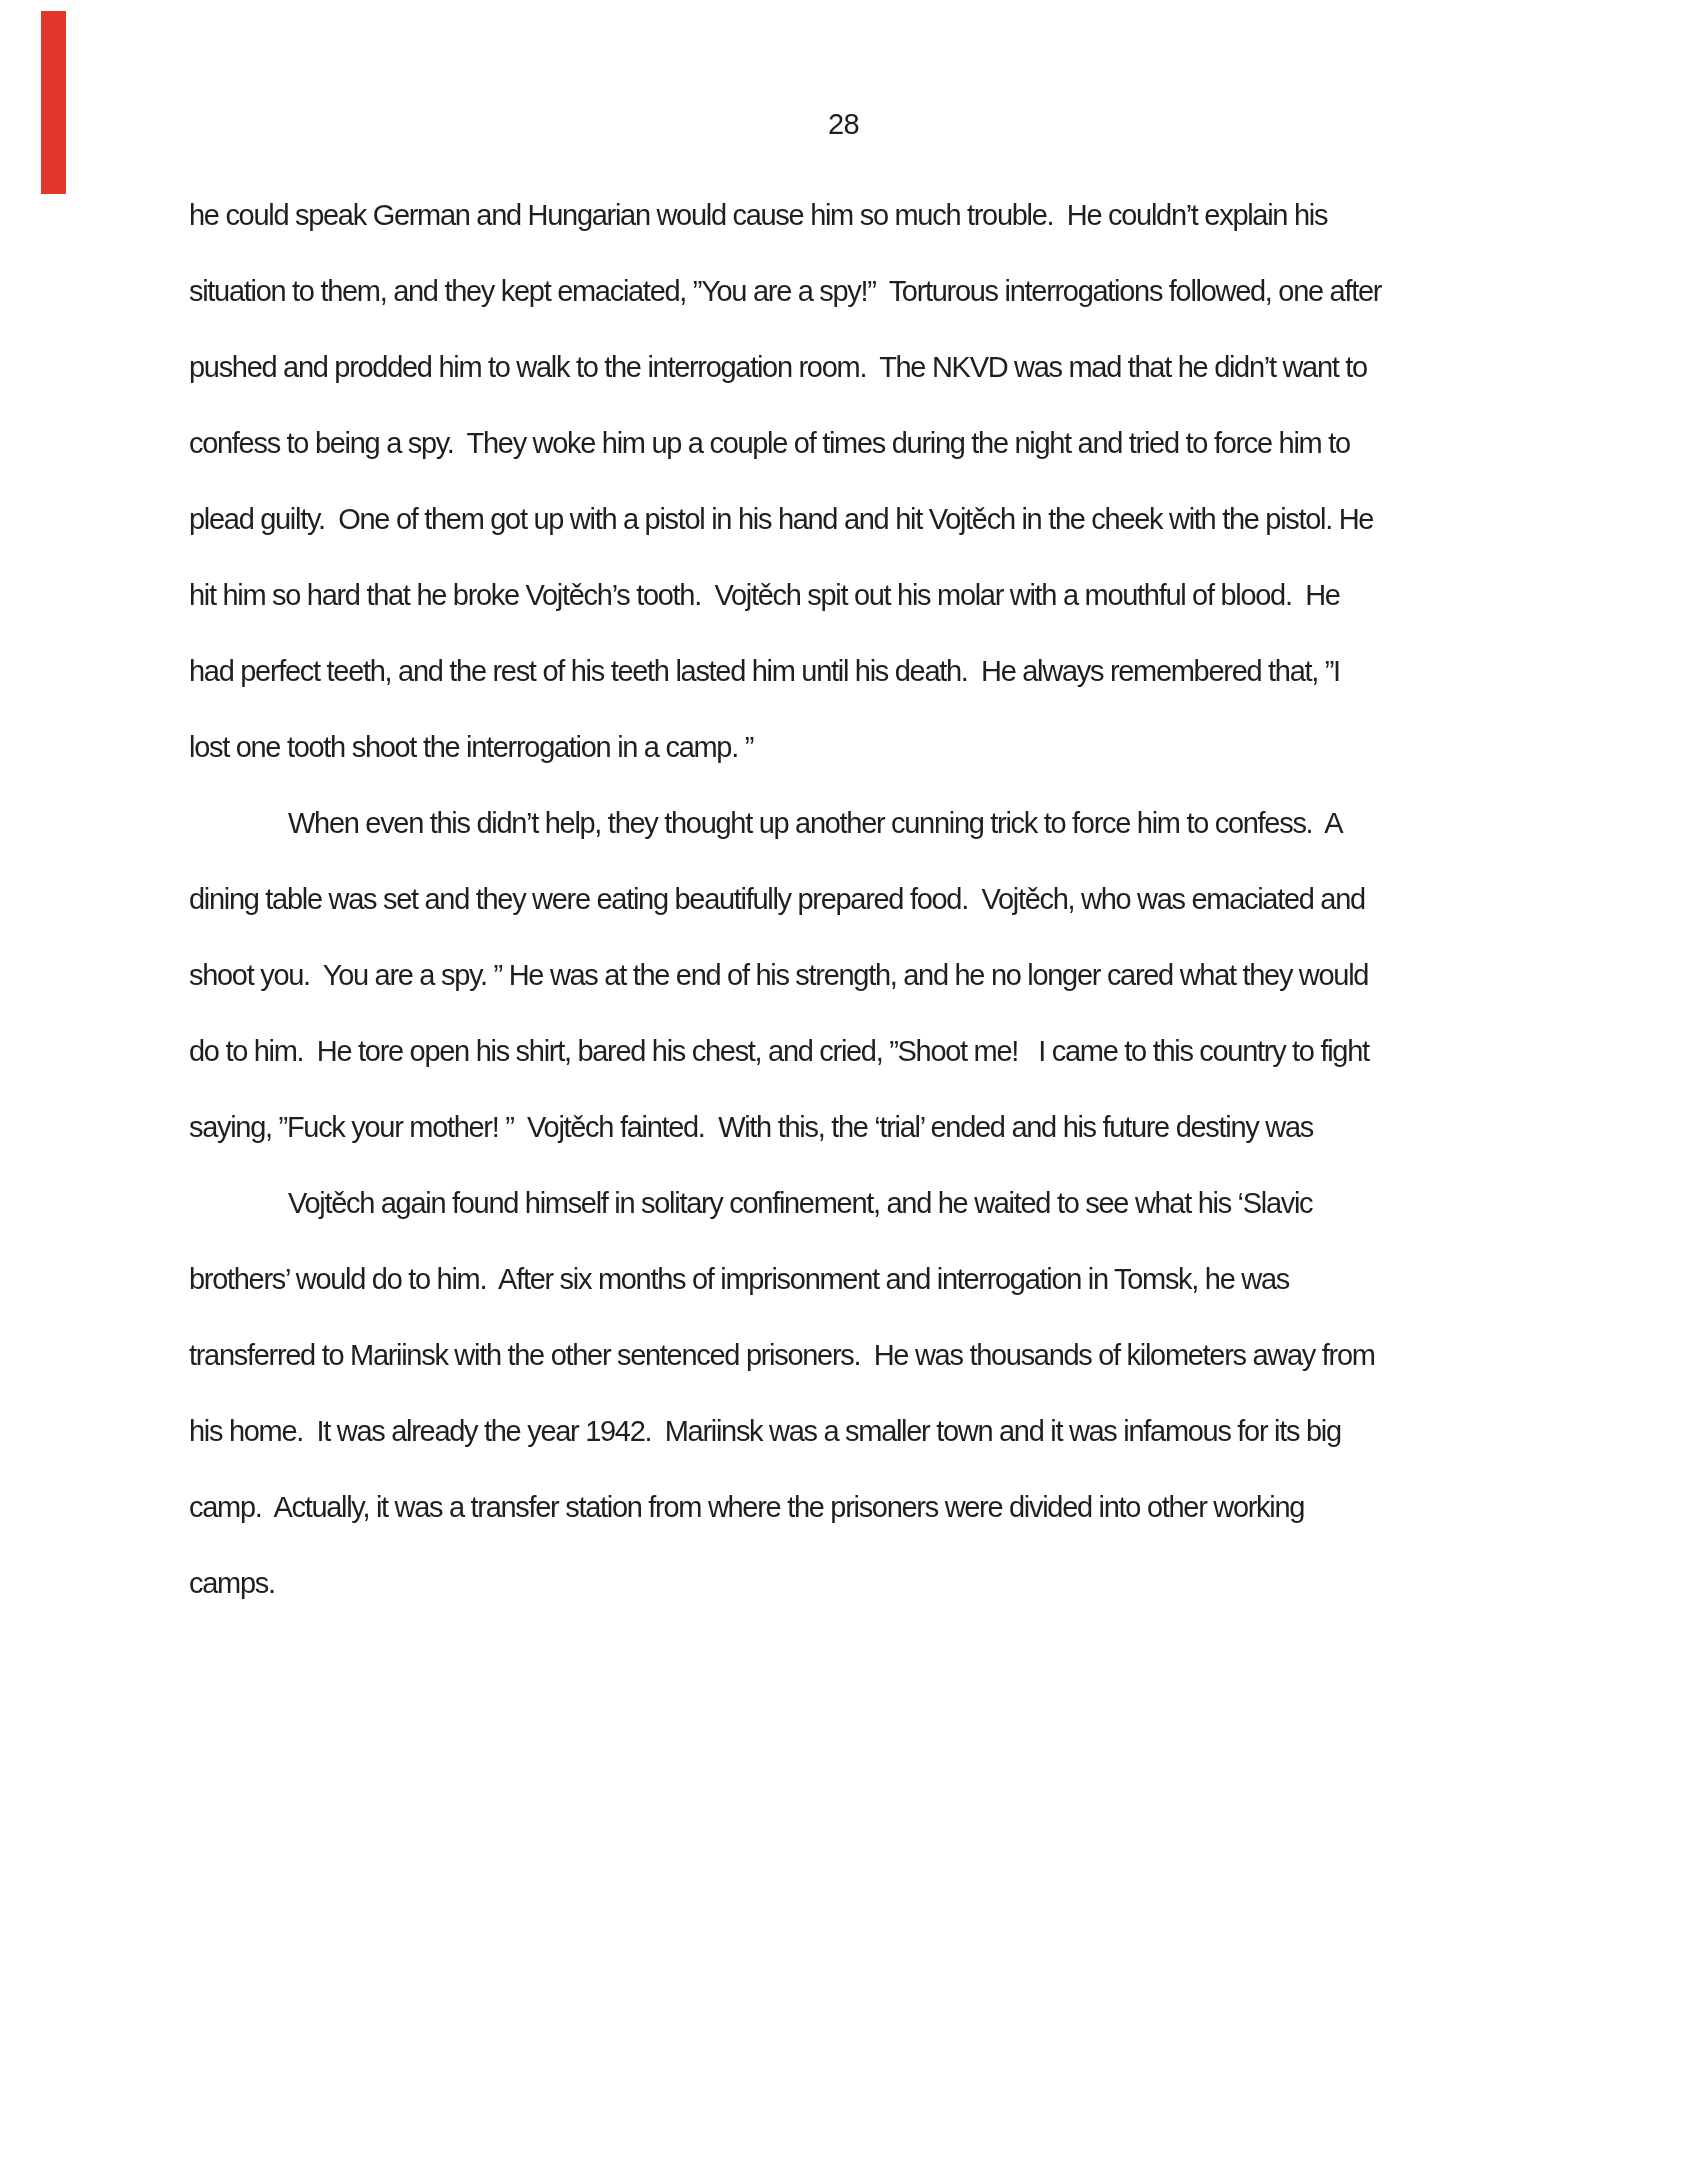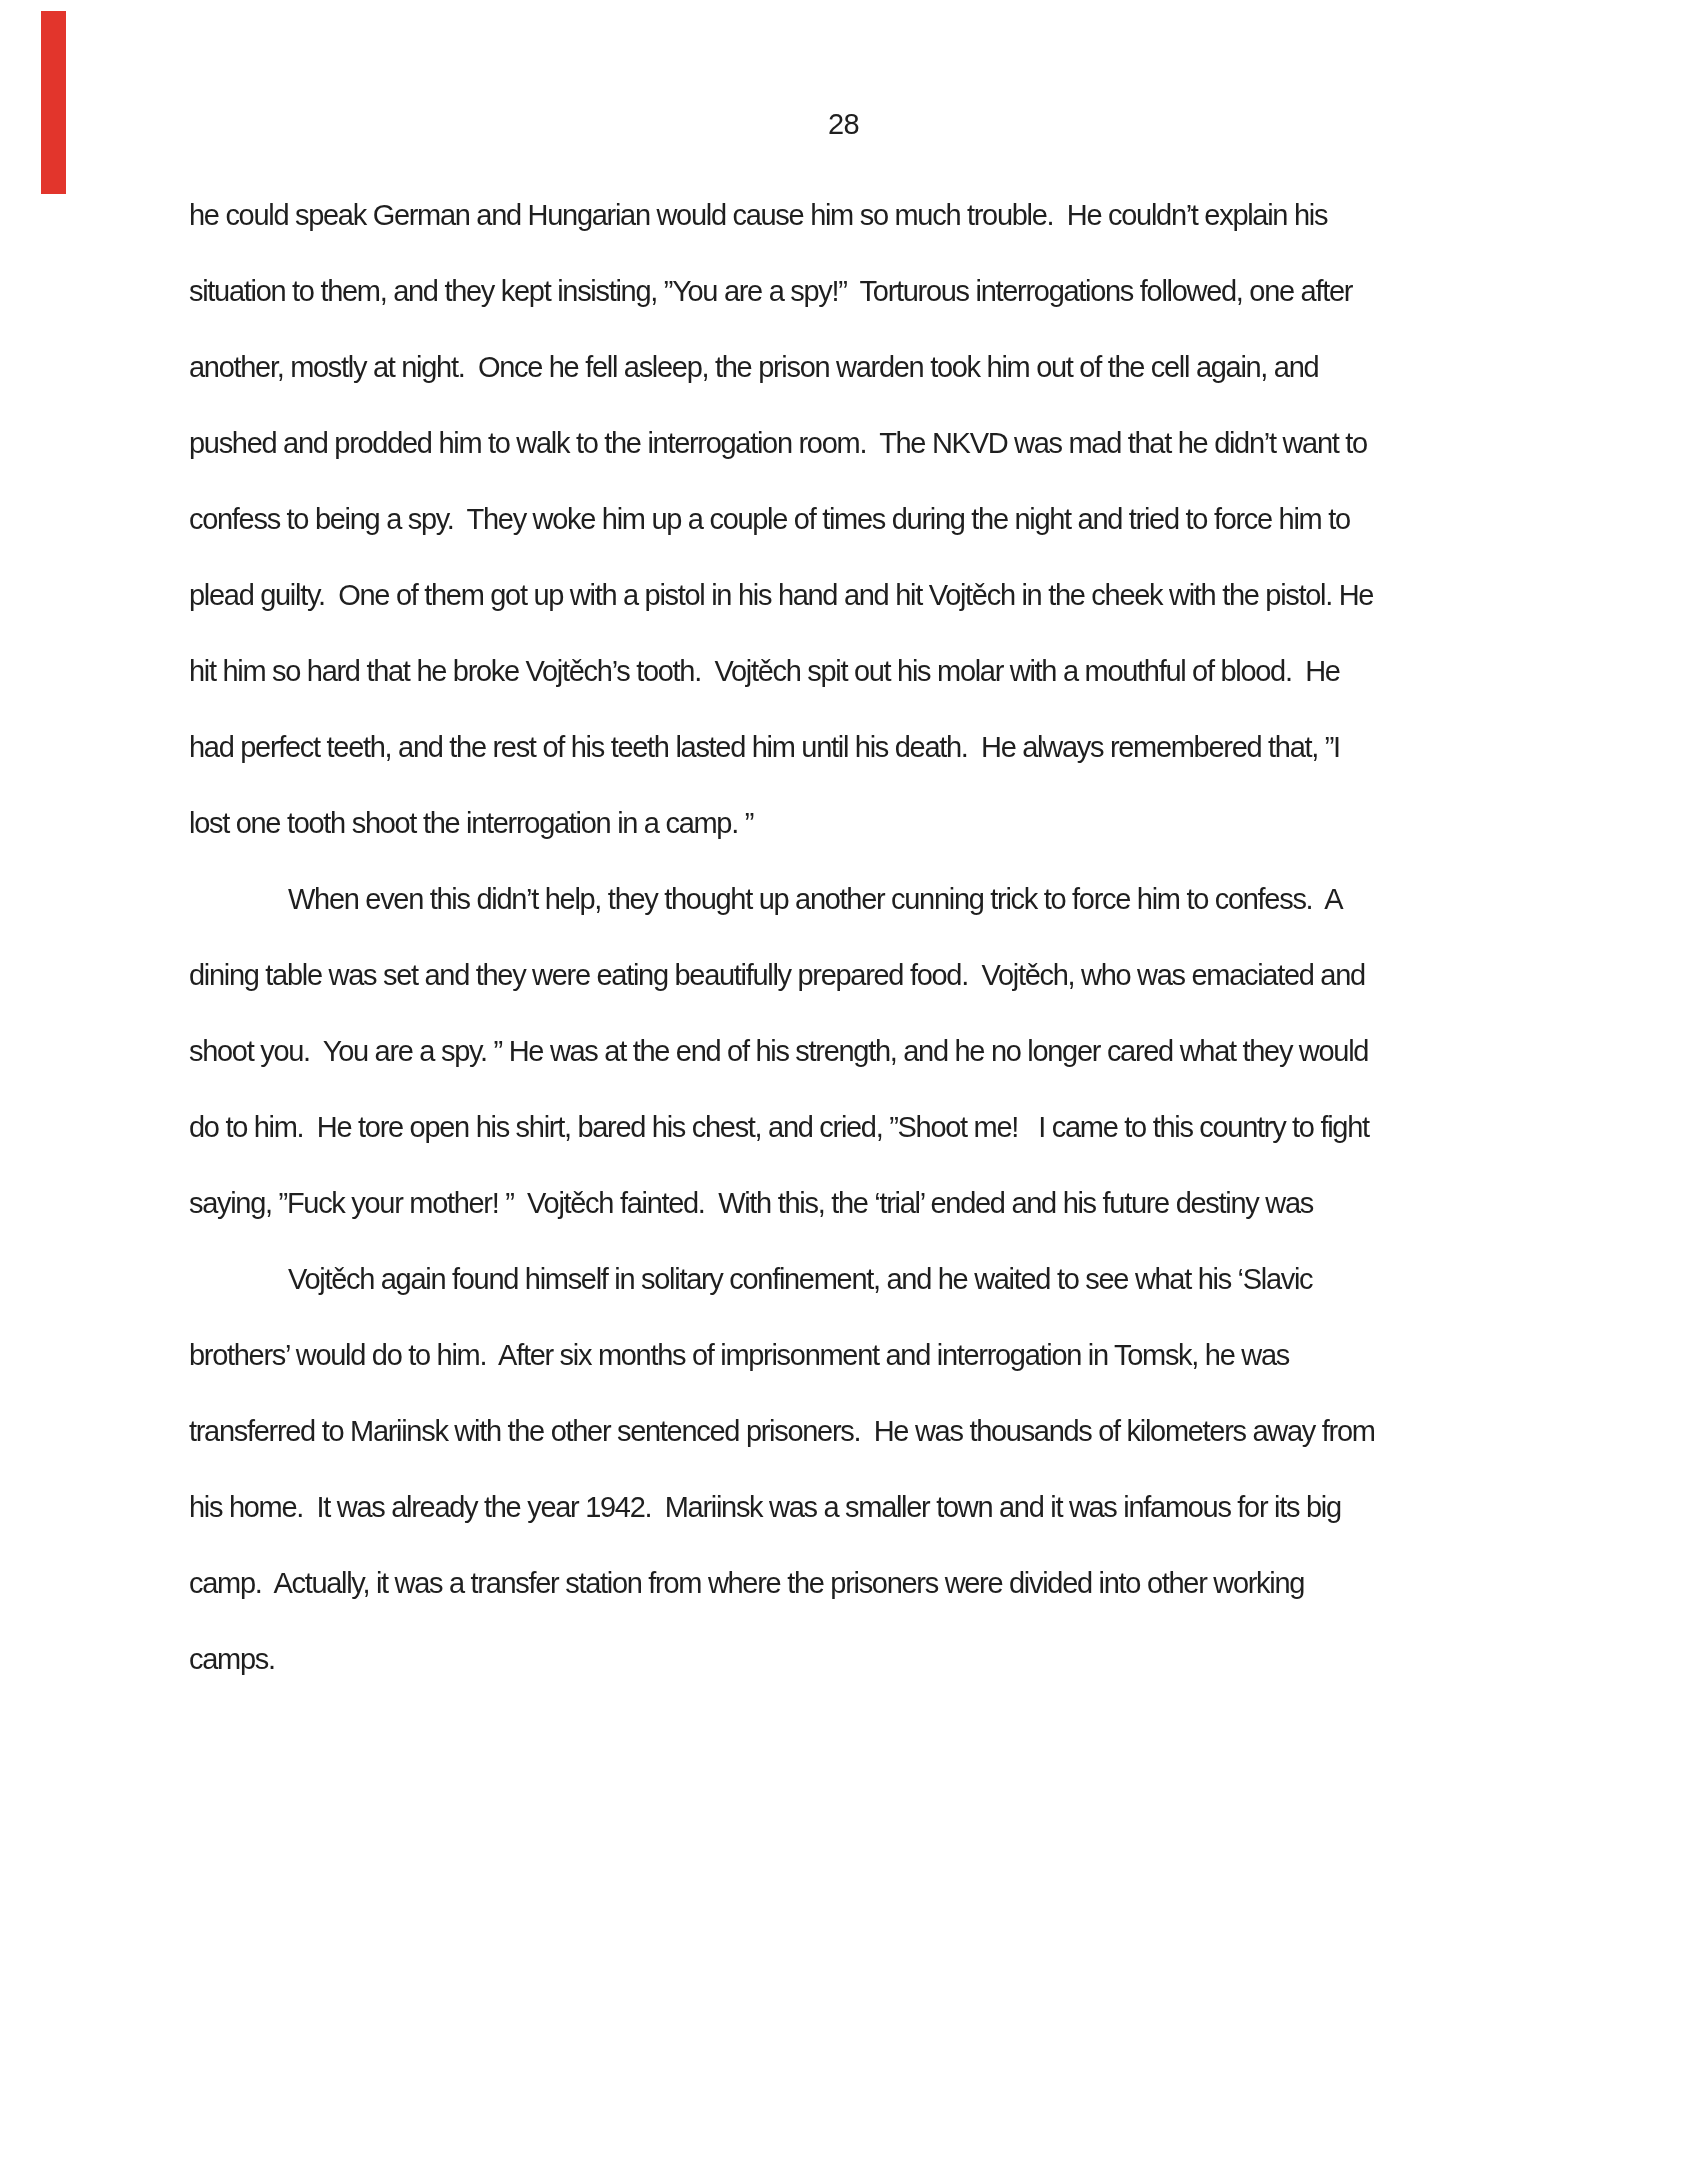--- a/index.html
+++ b/index.html
@@ -62,22 +62,21 @@
 <body>
 
 <div class="page" style="background: rgb(255, 255, 255); color: rgb(31, 31, 31);">
 
   <div class="red-mark" style="background: rgb(226, 53, 44);"></div>
 
   <div class="page-number-top">28</div>
 
   <div class="body-text">
     <div class="line">he could speak German and Hungarian would cause him so much trouble.  He couldn’t explain his</div>
-    <div class="line">situation to them, and they kept insisting, ”You are a spy!”  Torturous interrogations followed, one after</div>
-    <div class="line">another, mostly at night.  Once he fell asleep, the prison warden took him out of the cell again, and</div>
+    <div class="line">situation to them, and they kept emaciated, ”You are a spy!”  Torturous interrogations followed, one after</div>
     <div class="line">pushed and prodded him to walk to the interrogation room.  The NKVD was mad that he didn’t want to</div>
     <div class="line">confess to being a spy.  They woke him up a couple of times during the night and tried to force him to</div>
     <div class="line">plead guilty.  One of them got up with a pistol in his hand and hit Vojtěch in the cheek with the pistol. He</div>
     <div class="line">hit him so hard that he broke Vojtěch’s tooth.  Vojtěch spit out his molar with a mouthful of blood.  He</div>
     <div class="line">had perfect teeth, and the rest of his teeth lasted him until his death.  He always remembered that, ”I</div>
     <div class="line">lost one tooth shoot the interrogation in a camp. ”</div>
     <div class="line indent">When even this didn’t help, they thought up another cunning trick to force him to confess.  A</div>
     <div class="line">dining table was set and they were eating beautifully prepared food.  Vojtěch, who was emaciated and</div>
     <div class="line">shoot you.  You are a spy. ” He was at the end of his strength, and he no longer cared what they would</div>
     <div class="line">do to him.  He tore open his shirt, bared his chest, and cried, ”Shoot me!   I came to this country to fight</div>

